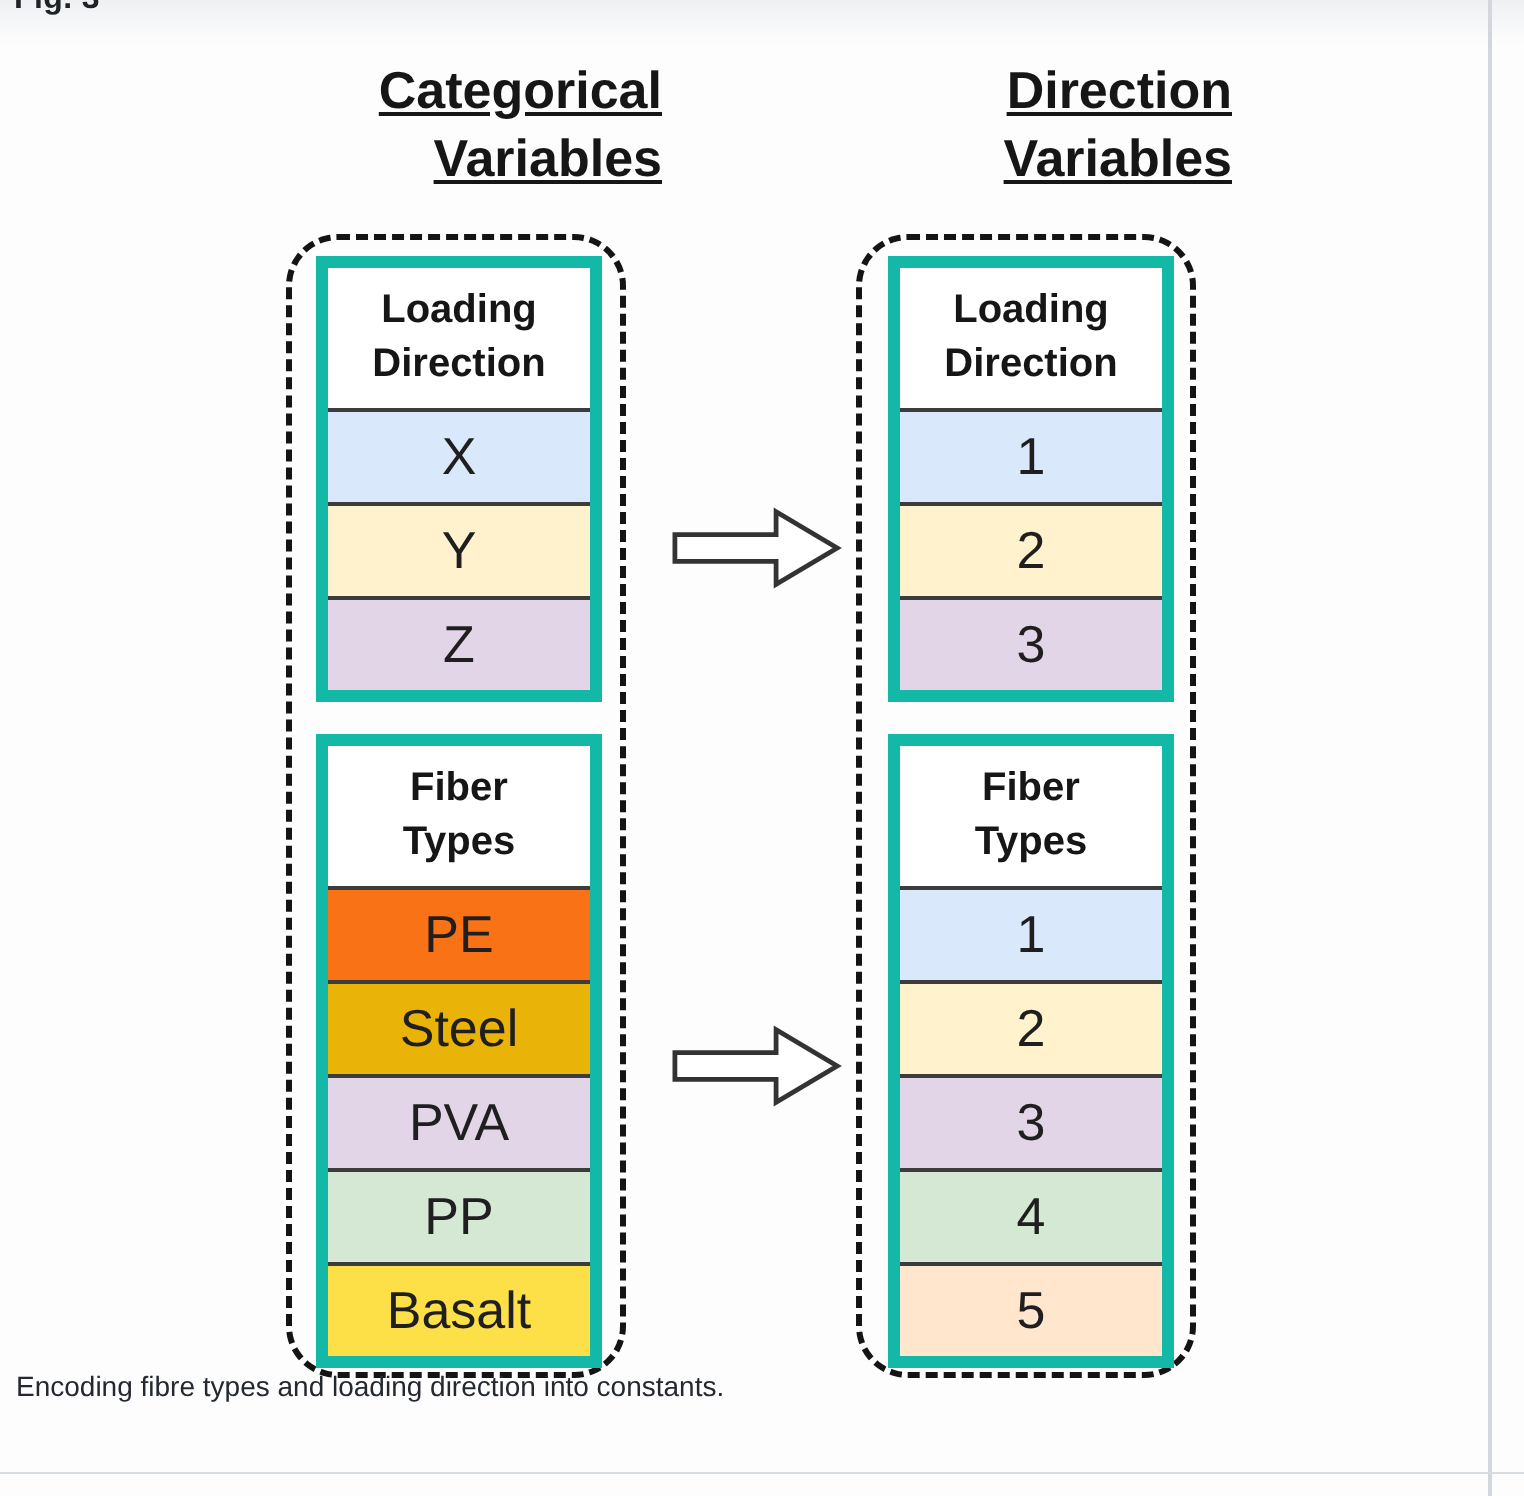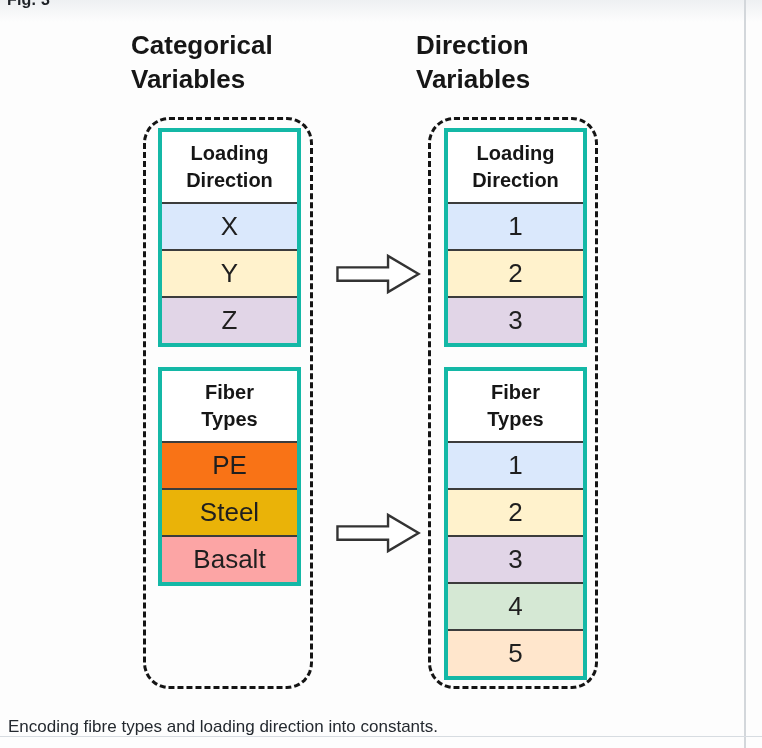--- a/index.html
+++ b/index.html
@@ -15,37 +15,37 @@
     background: linear-gradient(180deg, #eef0f2 0%, #fdfdfd 85%);
     pointer-events: none;
   }
   .fig-label {
     position: absolute; top: -9px; left: 7px;
     font-size: 16px; font-weight: bold; color: #1f2328;
     letter-spacing: .2px;
   }
   .col-heading {
     position: absolute; top: 28px; width: 200px;
-    text-align: left; font-weight: bold; color: #161616;
-    font-size: 26px; line-height: 34px;
+    text-align: right; font-weight: bold; color: #161616;
+    font-size: 26px; line-height: 34px; text-decoration: underline;
   }
   #heading-categorical { left: 131px; }
   #heading-numerical   { left: 416px; }
 
   .dash-box {
     position: absolute; top: 117px; width: 170px; height: 572px;
     border: 3px dashed #141414; border-radius: 26px;
     background: transparent;
   }
   #dash-left  { left: 143px; }
   #dash-right { left: 428px; }
 
   .card {
     position: absolute; width: 143px;
-    border: 4px solid #14b8a6; background: #ffffff;
+    border: 6px solid #14b8a6; background: #ffffff;
   }
   .card .hdr {
     height: 70px; display: flex; align-items: center; justify-content: center;
     text-align: center; font-weight: bold; font-size: 20px; line-height: 27px;
     color: #161616; background: #ffffff; white-space: pre-line;
   }
   .card .row {
     height: 47px; border-top: 2px solid #3c3c3c;
     display: flex; align-items: center; justify-content: center;
     font-size: 26px; color: #1f1f1f;
@@ -54,22 +54,22 @@
   #tbl-cat-loading { left: 158px; top: 128px; }
   #tbl-cat-fiber   { left: 158px; top: 367px; }
   #tbl-num-loading { left: 444px; top: 128px; }
   #tbl-num-fiber   { left: 444px; top: 367px; }
 
   .arrow { position: absolute; left: 335px; width: 87px; height: 42px; }
   #arrow-1 { top: 253px; }
   #arrow-2 { top: 512px; }
 
   .caption {
-    position: absolute; left: 8px; top: 717px;
-    font-size: 17px; color: #24292f;
+    position: absolute; left: 8px; top: 685px;
+    font-size: 14px; color: #24292f;
   }
   .bottom-divider {
     position: absolute; left: 0; top: 736px; width: 762px; height: 1px;
     background: #d7dce1;
   }
   .right-gutter-line {
     position: absolute; left: 744px; top: 0; width: 2px; height: 748px;
     background: #d3d7db;
   }
 </style>
@@ -93,21 +93,23 @@
   <div class="row" style="background: rgb(218, 232, 252);">X</div>
   <div class="row" style="background: rgb(255, 242, 204);">Y</div>
   <div class="row" style="background: rgb(225, 213, 231);">Z</div>
 </div>
 
 <div class="card" id="tbl-cat-fiber">
   <div class="hdr">Fiber
 Types</div>
   <div class="row" style="background: #f97316;">PE</div>
   <div class="row" style="background: #eab308;">Steel</div>
-  <div class="row" style="background: #fca5a5;">Basalt</div>
+  <div class="row" style="background: rgb(225, 213, 231);">PVA</div>
+  <div class="row" style="background: rgb(213, 232, 212);">PP</div>
+  <div class="row" style="background: #fde047;">Basalt</div>
 </div>
 
 <div class="card" id="tbl-num-loading">
   <div class="hdr">Loading
 Direction</div>
   <div class="row" style="background: rgb(218, 232, 252);">1</div>
   <div class="row" style="background: rgb(255, 242, 204);">2</div>
   <div class="row" style="background: rgb(225, 213, 231);">3</div>
 </div>
 

